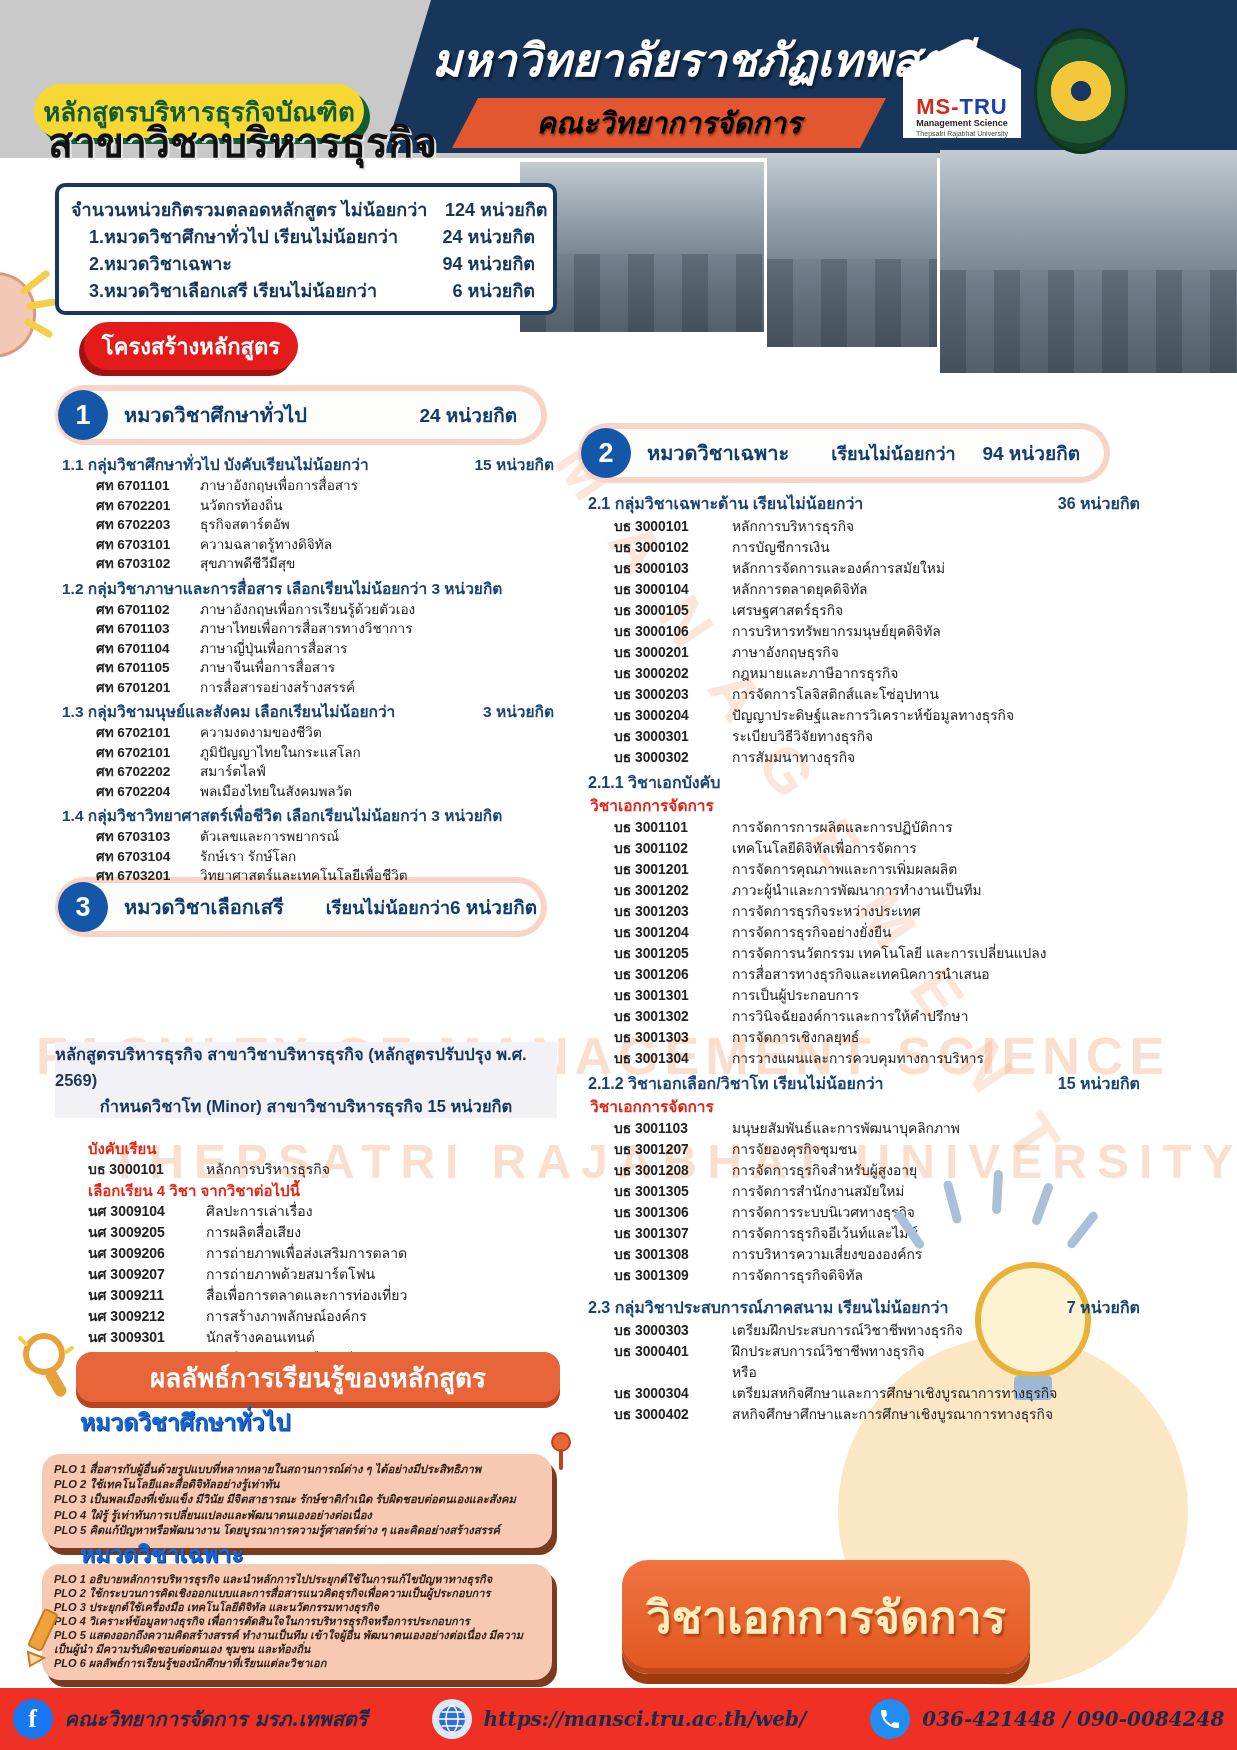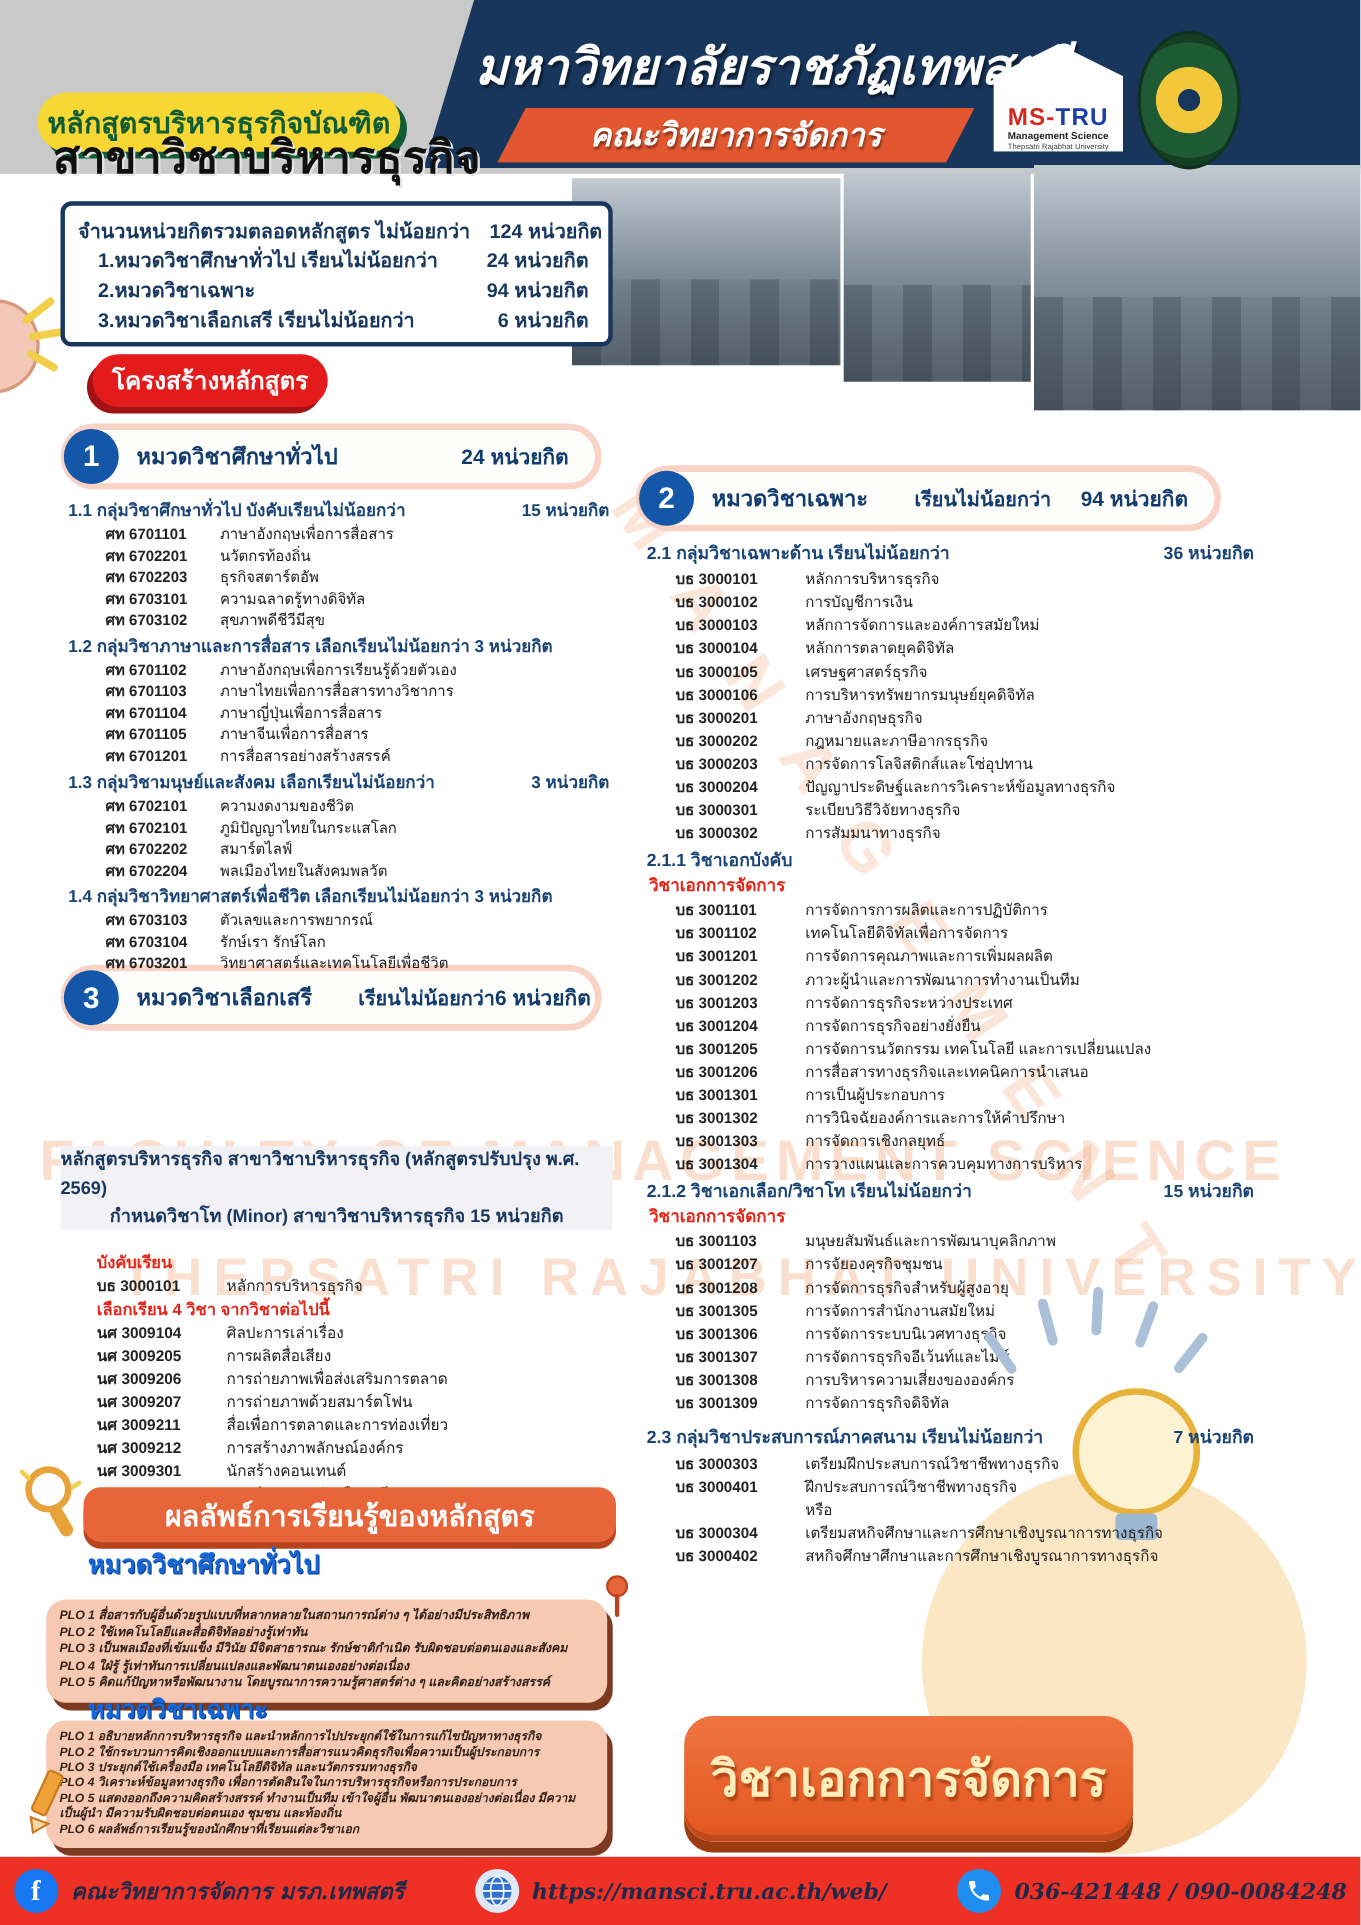--- a/index.html
+++ b/index.html
@@ -13,21 +13,21 @@
            transform-origin:left top;color:rgba(242,166,120,.28);}
   
   .header-bg{position:absolute;left:0;top:0;width:1237px;height:158px;background:#c9c9c9;z-index:1;}
   .navy-band{position:absolute;left:385px;top:0;width:852px;height:153px;background:#18365c;
              clip-path:polygon(46px 0,100% 0,100% 100%,0 100%);z-index:2;}
   .uni-title{position:absolute;left:432px;top:24px;font-size:45px;font-weight:bold;font-style:italic;
              color:#fff;text-shadow:2px 3px 2px rgba(0,0,0,.45);z-index:3;}
   .orange-band{position:absolute;left:452px;top:98px;width:434px;height:50px;background:#e2572f;
                clip-path:polygon(26px 0,100% 0,calc(100% - 26px) 100%,0 100%);
                display:flex;align-items:center;justify-content:center;z-index:3;}
-  .faculty-title{font-size:29px;font-weight:bold;font-style:italic;color:#ffffff;
+  .faculty-title{font-size:29px;font-weight:bold;font-style:italic;color:#000000;
                  text-shadow:1px 2px 2px rgba(0,0,0,.4);}
   .yellow-pill{position:absolute;left:34px;top:52px;width:330px;height:54px;background:#f6d733;
                border-radius:28px;box-shadow:6px 6px 0 #0f5c35;display:flex;align-items:center;
                justify-content:center;z-index:3;margin-top:32px;}
   .yellow-pill span{font-size:26px;font-weight:bold;color:#0f5c35;}
   .major-title{position:absolute;left:48px;top:110px;font-size:41px;font-weight:bold;color:#101010;
                text-shadow:2px 2px 0 #e4e4e4;z-index:3;}
   .mstru-badge{position:absolute;left:903px;top:40px;width:118px;height:98px;background:#fff;
                clip-path:polygon(50% 0,100% 30%,100% 100%,0 100%,0 30%);display:flex;
                flex-direction:column;align-items:center;justify-content:flex-end;padding-top:16px;

